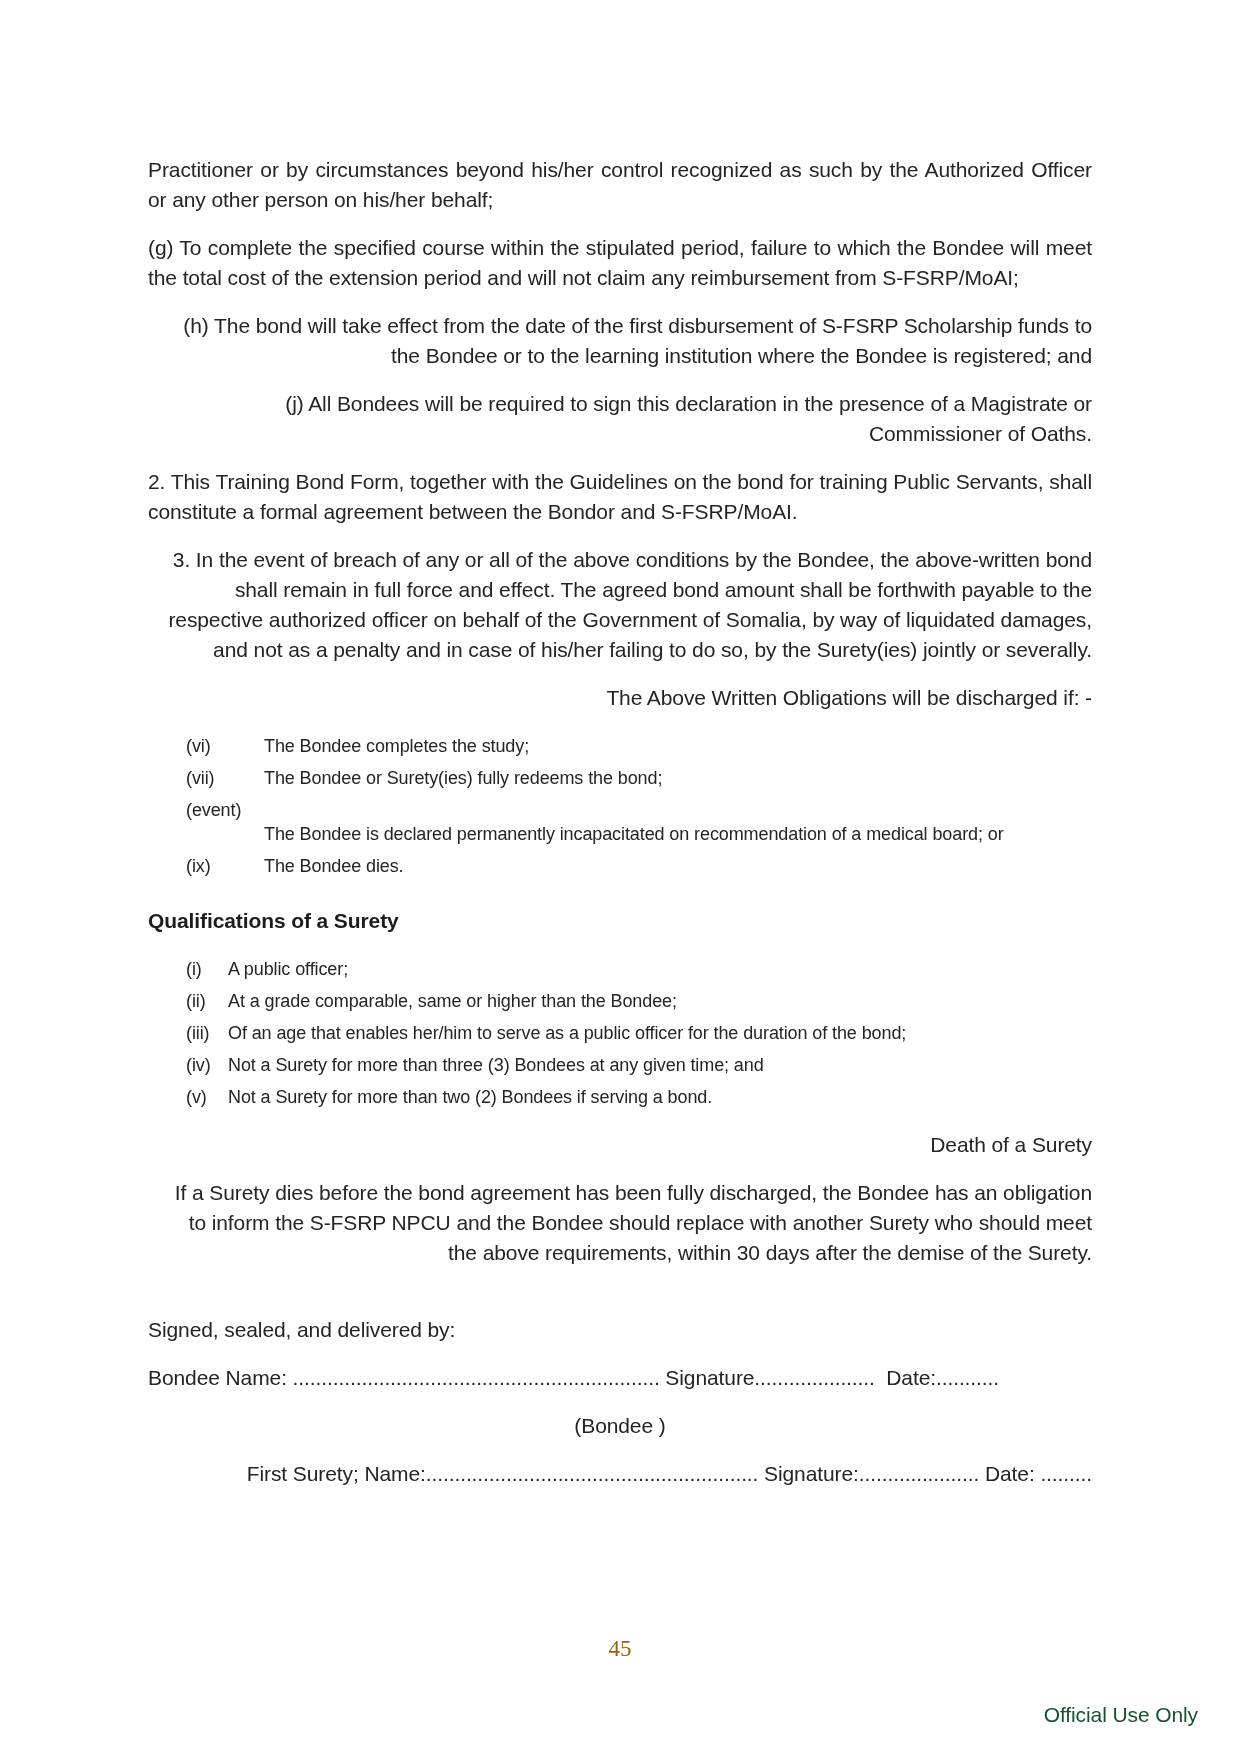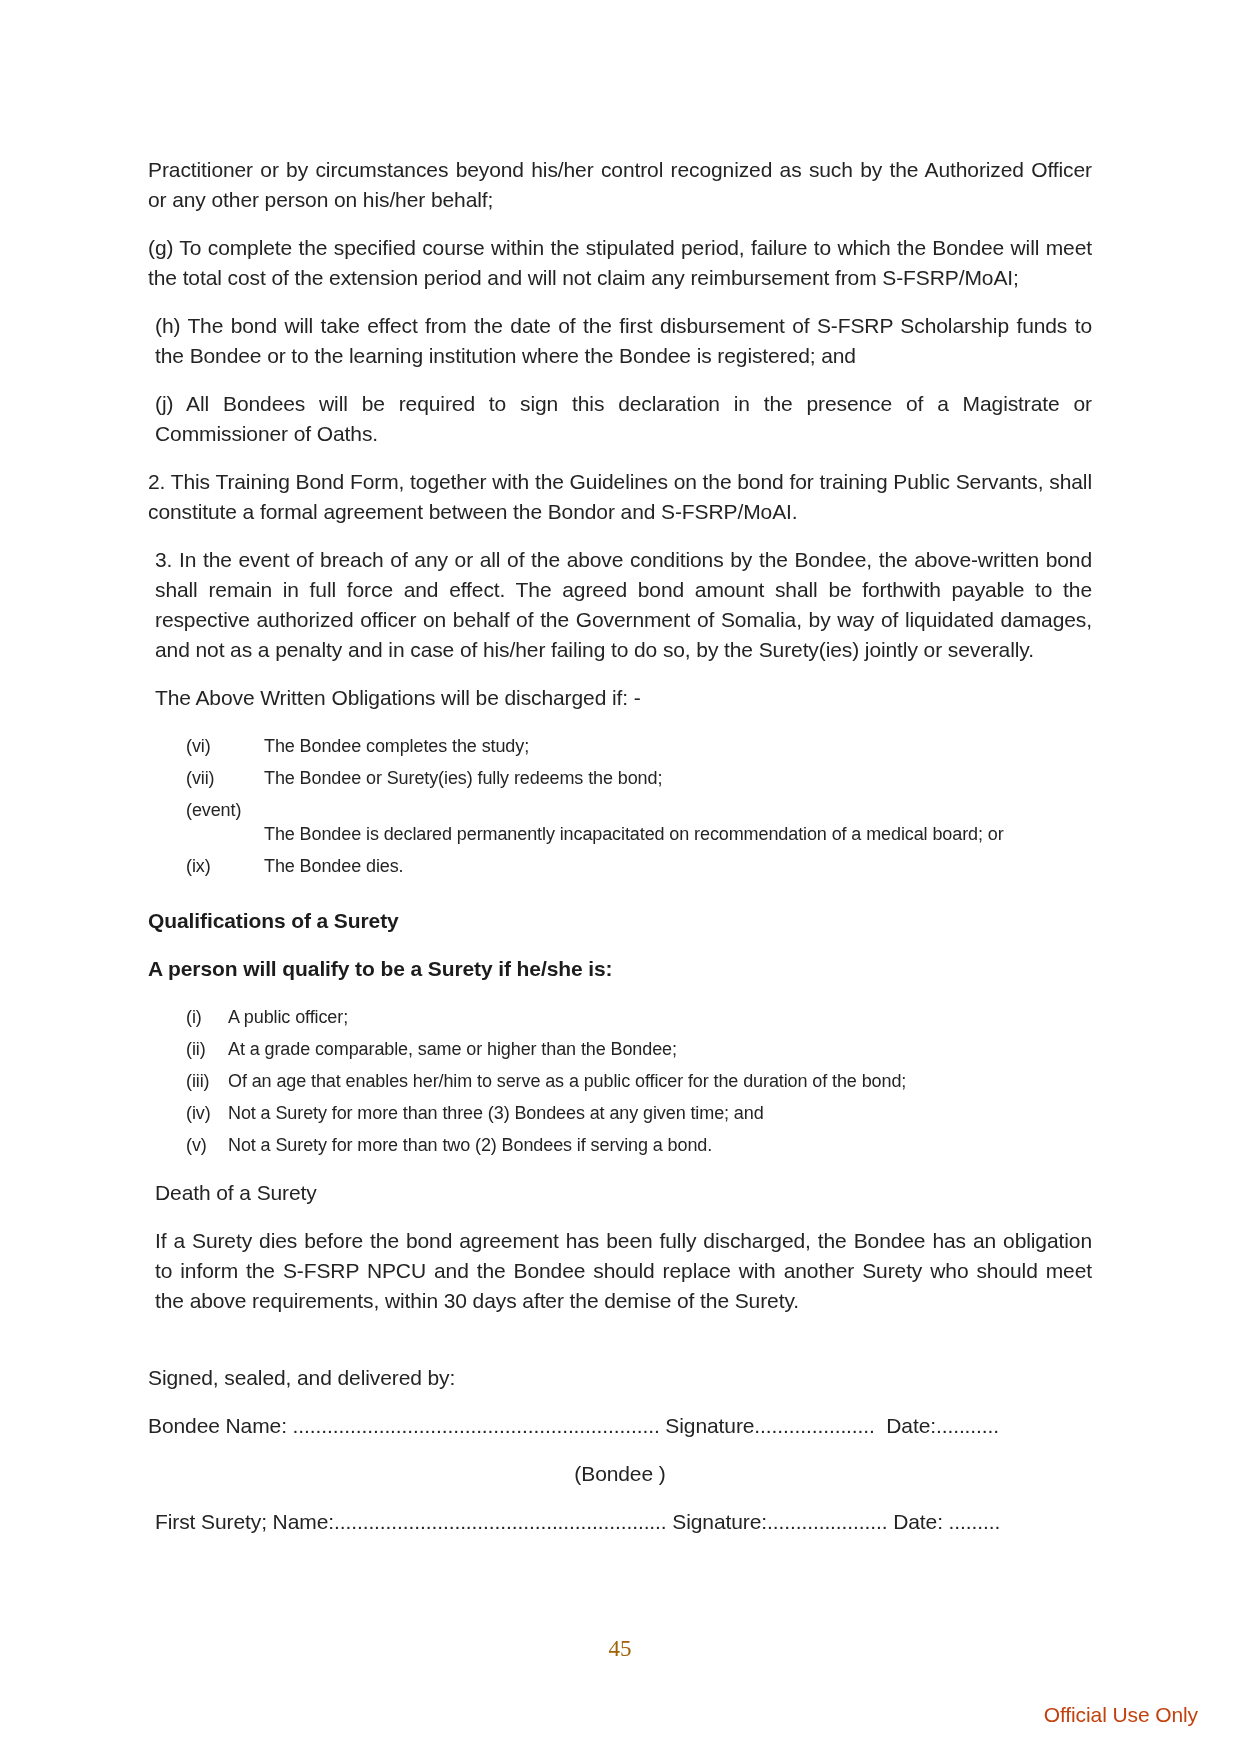--- a/index.html
+++ b/index.html
@@ -22,21 +22,21 @@
     top: 155px;
     width: 944px;
   }
   .doc p {
     margin: 0 0 18px 0;
     font-size: 21px;
     line-height: 30px;
     letter-spacing: -0.1px;
   }
   .justify { text-align: justify; margin-top: 24px; }
-  .lead-sp { padding-left: 7px; }
+  .lead-sp { padding-left: 7px; text-align: right; }
   .bold { font-weight: bold; color: #1c1c1c; }
   ul.numlist {
     list-style: none;
     margin: 0 0 18px 0;
     padding: 0 0 0 38px;
   }
   ul.numlist li {
     display: grid;
     font-size: 18px;
     line-height: 30px;
@@ -63,21 +63,21 @@
     font-family: "Liberation Serif", serif;
     font-size: 23px;
     color: #a16207;
   }
   .footer-note {
     position: absolute;
     top: 1703px;
     right: 42px;
     font-size: 21px;
     letter-spacing: -0.1px;
-    color: #c2410c;
+    color: #14532d;
   }
 </style>
 </head>
 <body>
 
 <div class="page">
   <div class="doc">
 
     <p class="justify">Practitioner or by circumstances beyond his/her control recognized as such by the Authorized Officer or any other person on his/her behalf;</p>
 
@@ -107,21 +107,20 @@
         <span class="justify">The Bondee is declared permanently incapacitated on recommendation of a medical board; or</span>
       </li>
       <li>
         <span>(ix)</span>
         <span>The Bondee dies.</span>
       </li>
     </ul>
 
     <p class="bold qual-heading">Qualifications of a Surety</p>
 
-    <p class="bold">A person will qualify to be a Surety if he/she is:</p>
 
     <ul class="numlist list-narrow">
       <li>
         <span>(i)</span>
         <span>A public officer;</span>
       </li>
       <li>
         <span>(ii)</span>
         <span>At a grade comparable, same or higher than the Bondee;</span>
       </li>

